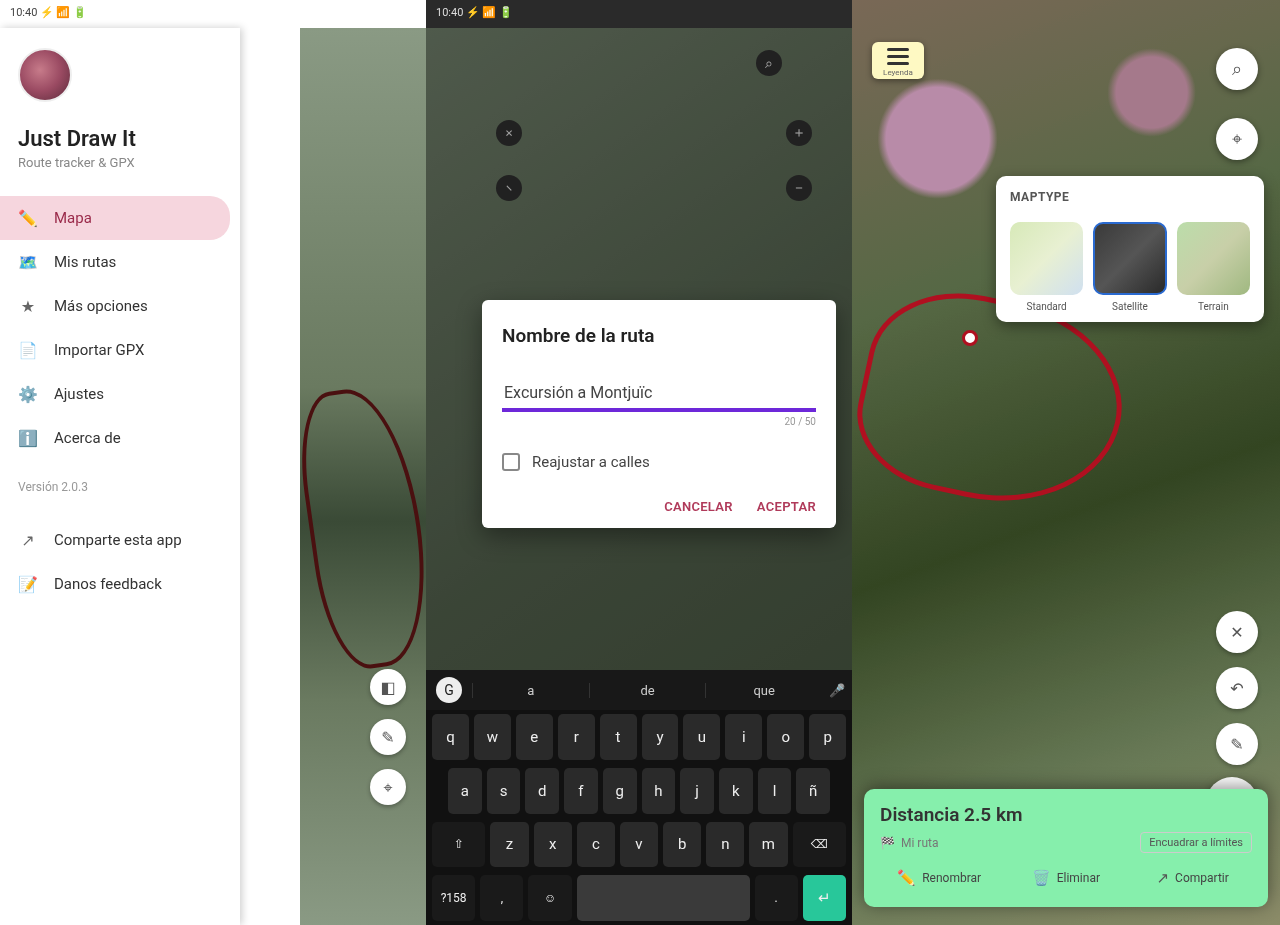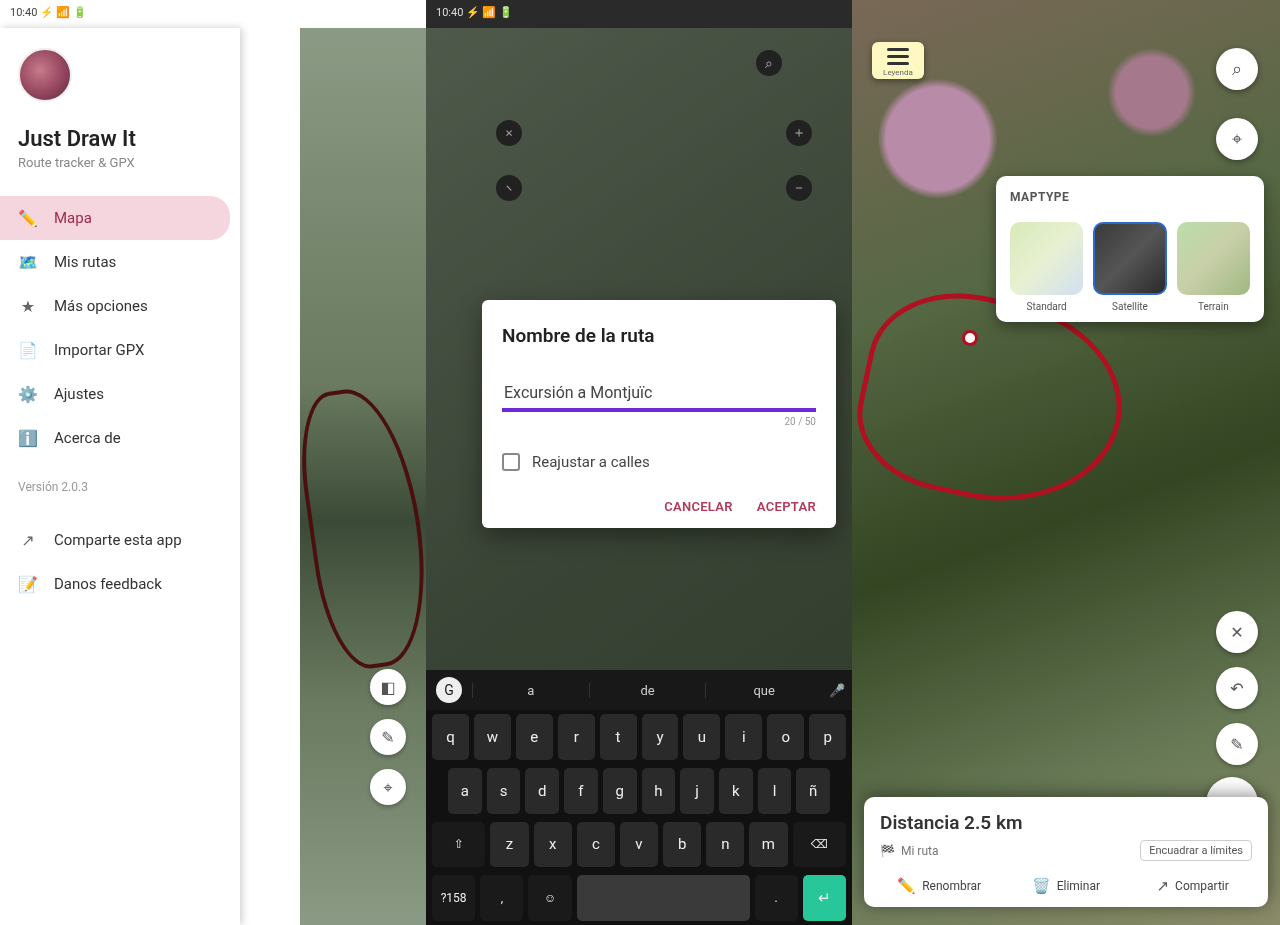--- a/index.html
+++ b/index.html
@@ -90,21 +90,21 @@
   .layer-thumb { width: 100%; aspect-ratio: 1; border-radius: 10px; }
   .thumb-standard { background: linear-gradient(135deg,#d7e9b8,#e8f0d2,#d0e0f0); }
   .thumb-sat      { background: linear-gradient(135deg,#3a3a3a,#555,#2a2a2a); border: 2px solid #2a6ad0; }
   .thumb-terrain  { background: linear-gradient(135deg,#bda,#c8cfa8,#9fb880); }
   .layer-label { font-size: 10px; color: #555; margin-top: 6px; }
 
   .side-fabs { position: absolute; right: 22px; bottom: 160px; display: flex; flex-direction: column; gap: 14px; }
   .side-fabs .map-fab { position: static; width: 42px; height: 42px; }
   .nav-fab { position: absolute; right: 22px; bottom: 96px; width: 52px; height: 52px; border-radius: 50%; background: #fff; box-shadow: 0 4px 10px rgba(0,0,0,.5); display: flex; align-items: center; justify-content: center; font-size: 22px; color: #b03a5a; }
 
-  .dist-card { position: absolute; left: 12px; right: 12px; bottom: 18px; background: #ffffff; border-radius: 10px; padding: 14px 16px 12px; box-shadow: 0 -2px 18px rgba(0,0,0,.45); }
+  .dist-card { position: absolute; left: 12px; right: 12px; bottom: 18px; background: #86efac; border-radius: 10px; padding: 14px 16px 20px; box-shadow: 0 -2px 18px rgba(0,0,0,.45); }
   .dist-title { font-size: 19px; font-weight: 600; color: #333; }
   .dist-row2 { display: flex; align-items: center; margin-top: 6px; font-size: 12px; color: #777; gap: 6px; }
   .dist-row2 .spacer { flex: 1; }
   .dist-btn { border: 1px solid #ccc; border-radius: 4px; padding: 3px 8px; font-size: 11px; color: #555; }
   .dist-actions { display: flex; margin-top: 16px; gap: 8px; font-size: 12px; color: #444; }
   .dist-act { flex: 1; display: flex; align-items: center; justify-content: center; gap: 6px; }
   .dist-act .ic { font-size: 15px; color: #555; }
   .marker { position: absolute; width: 16px; height: 16px; border-radius: 50%; background: #fff; border: 3px solid #b01020; }
 </style>
 </head>

